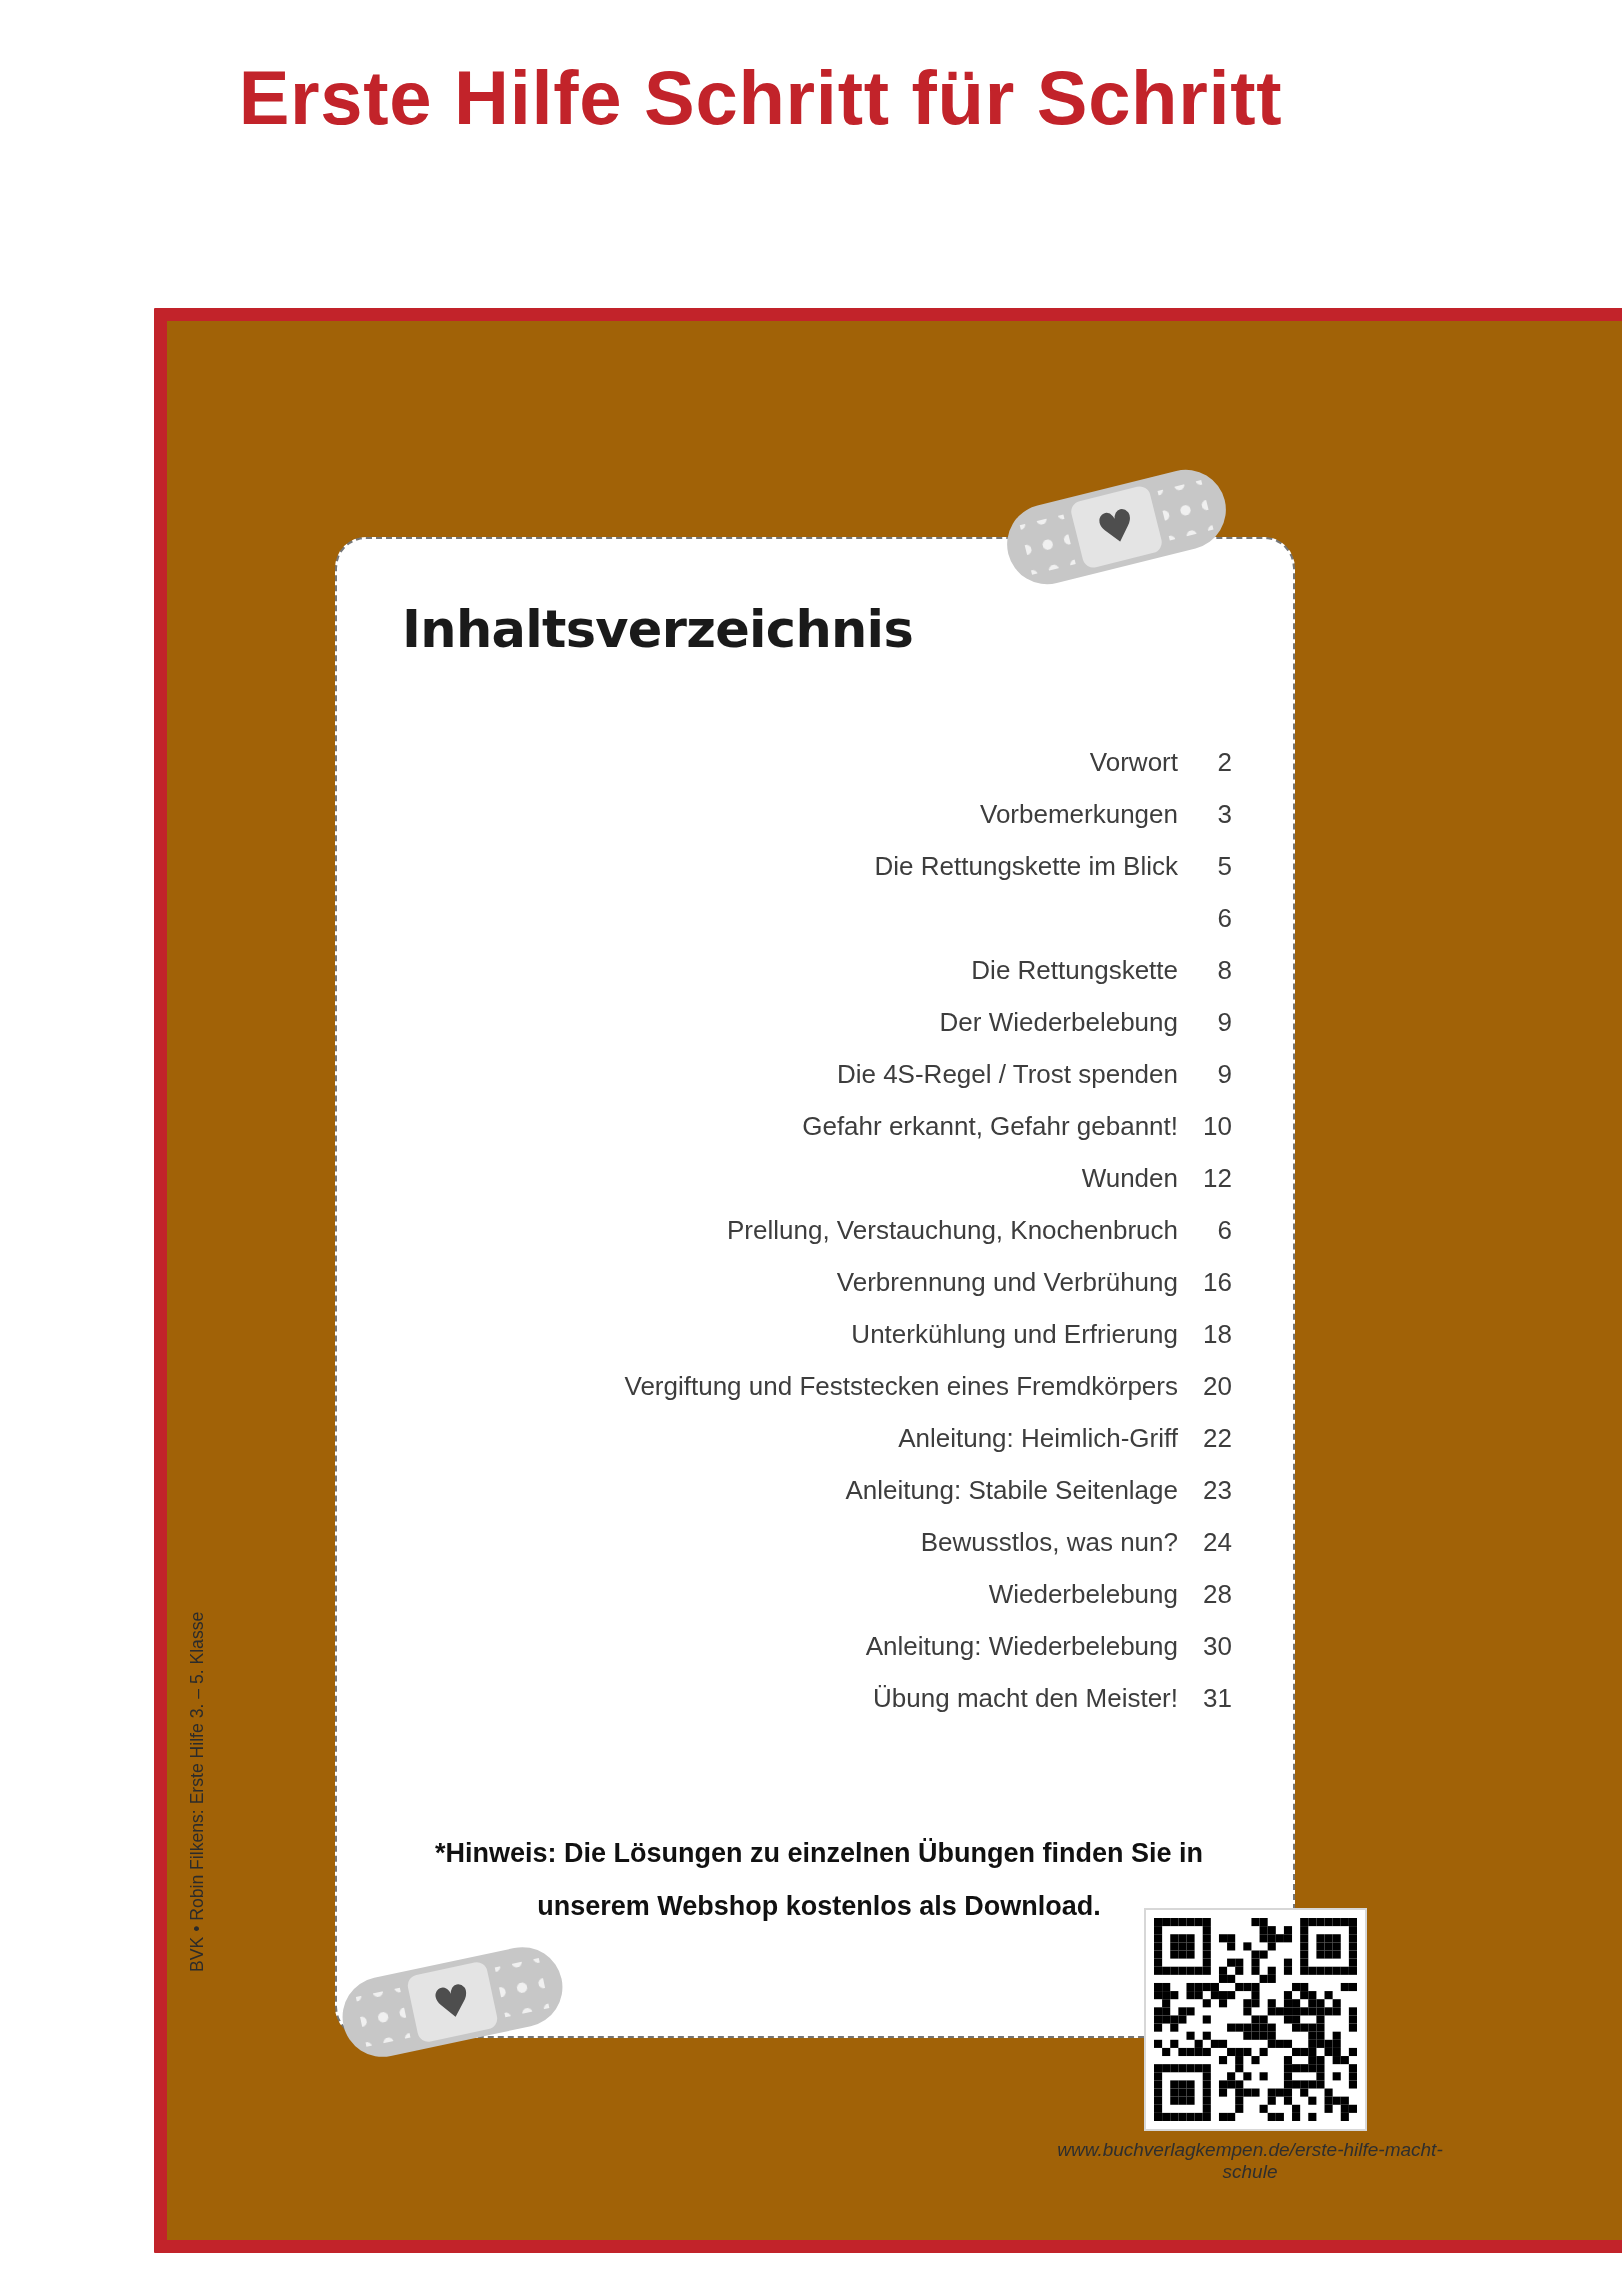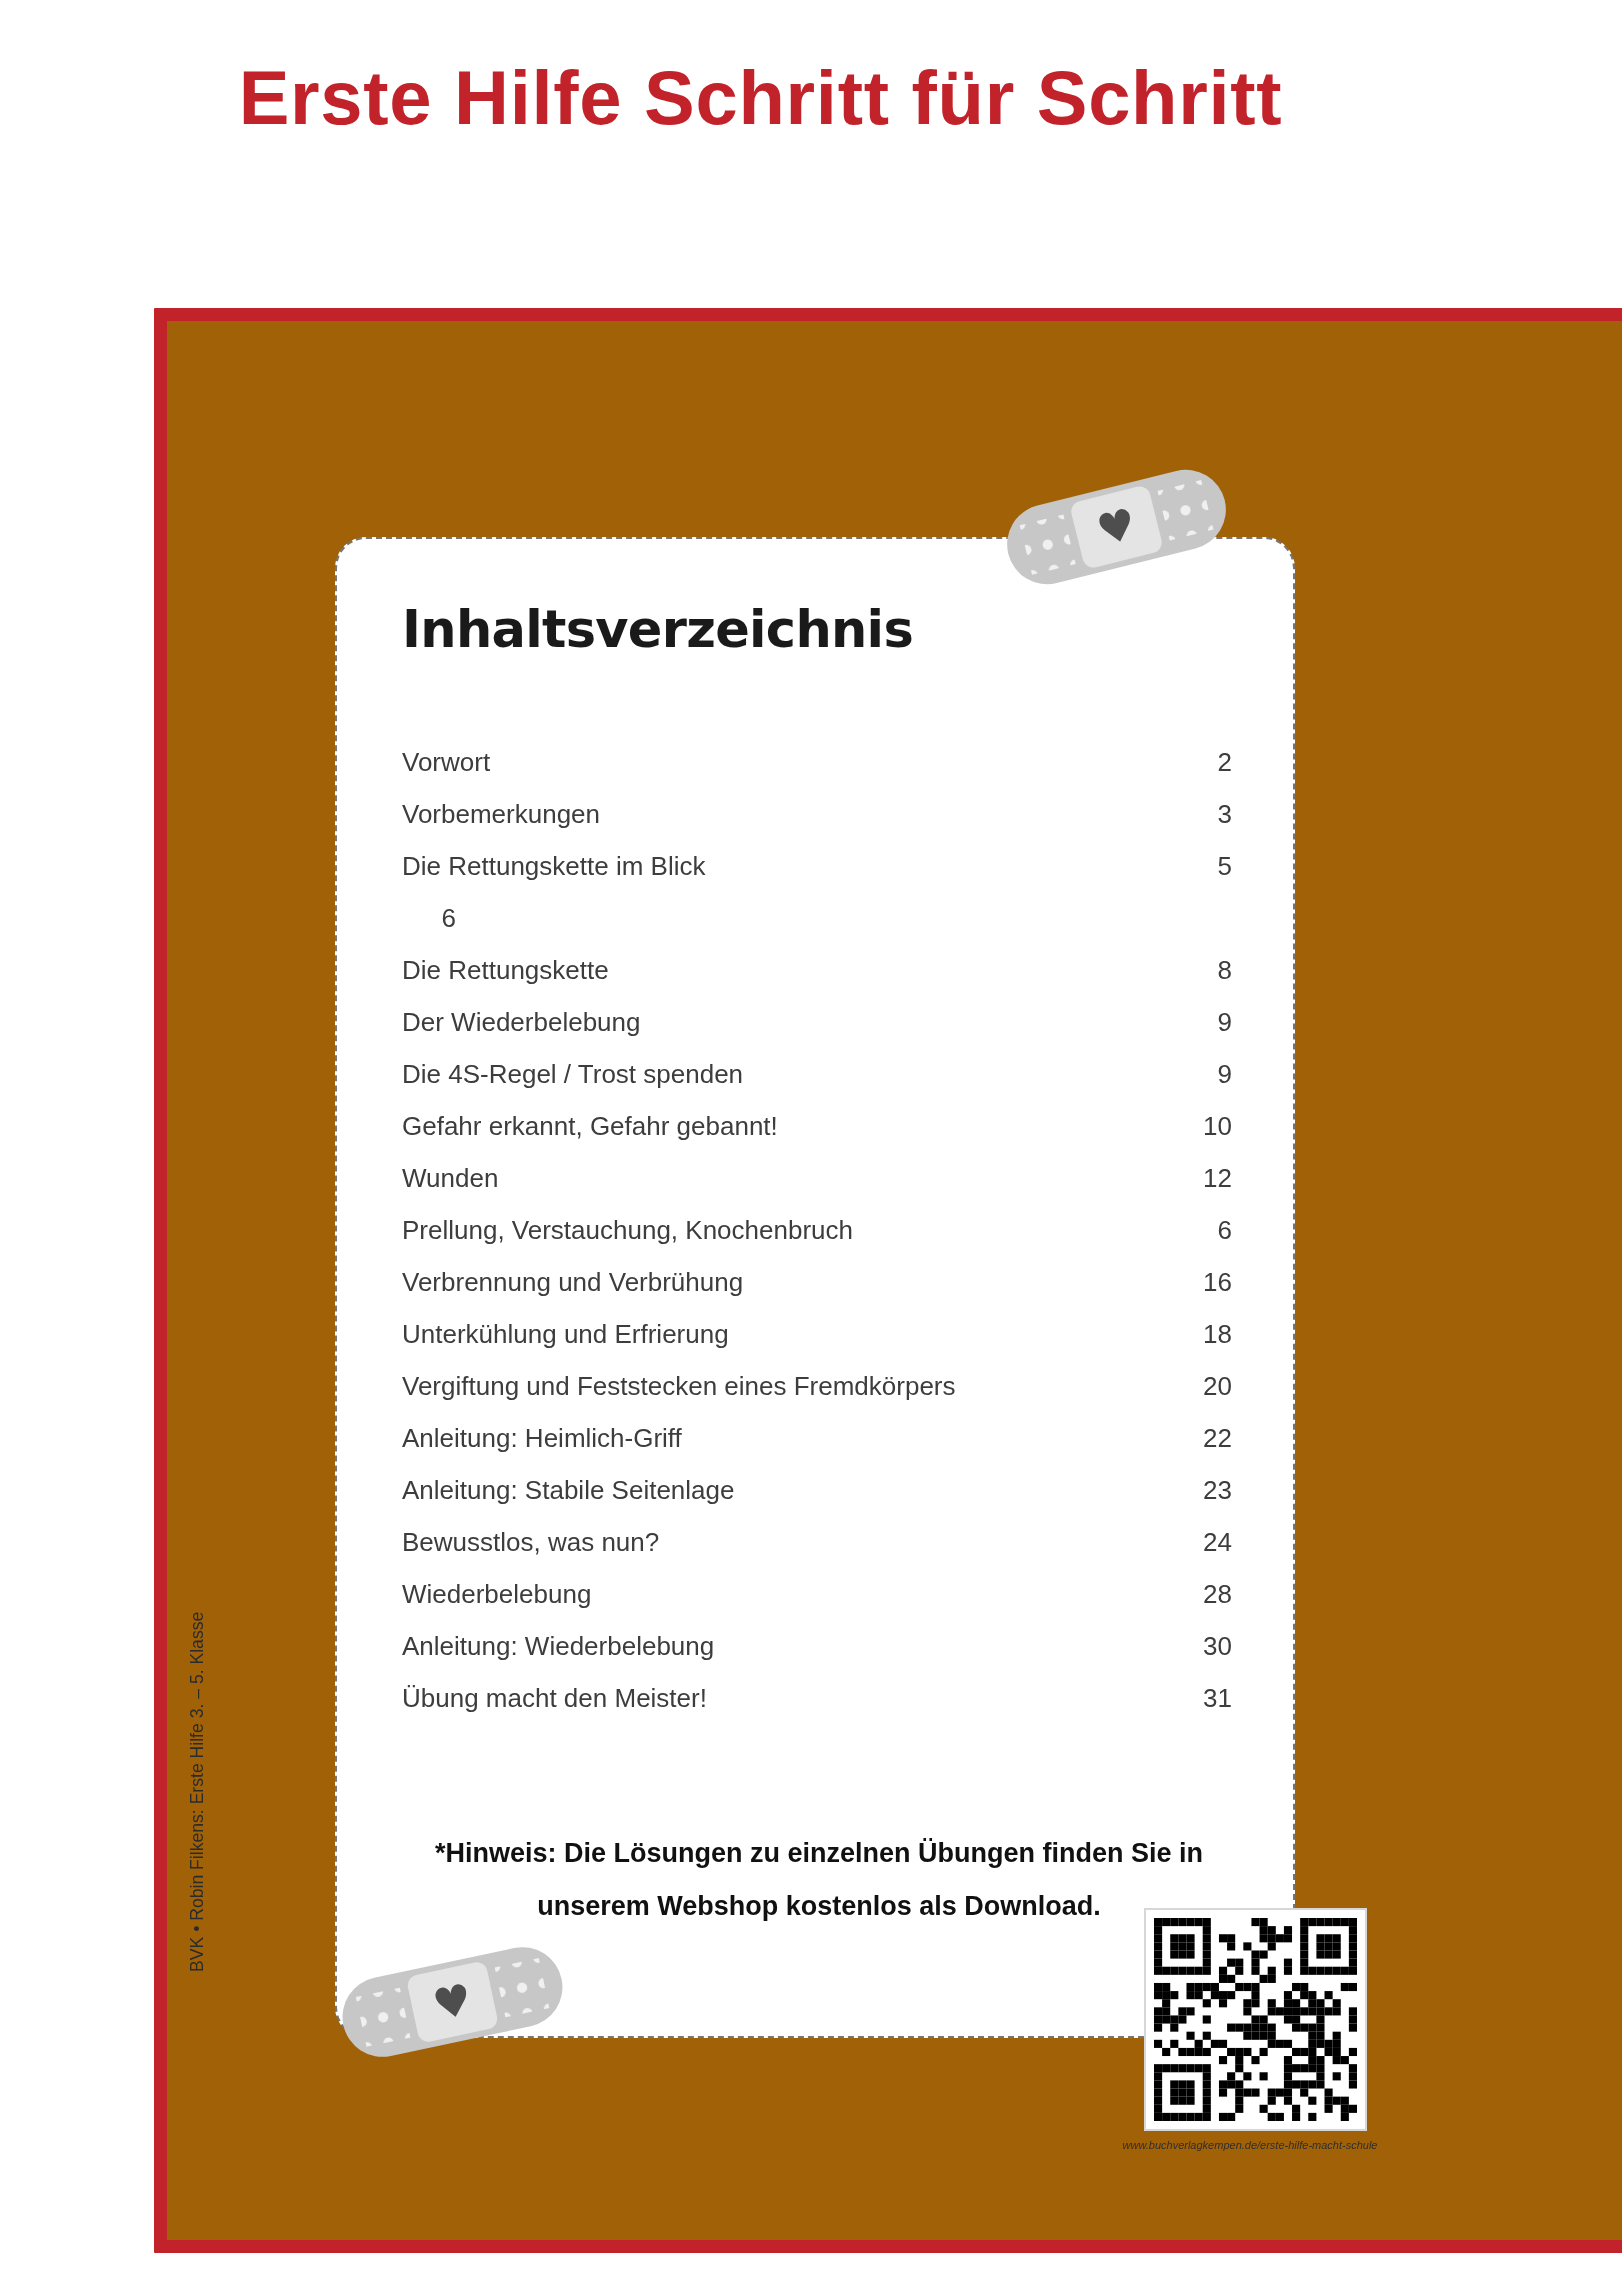--- a/index.html
+++ b/index.html
@@ -24,21 +24,21 @@
   .dashed-box{
     position:absolute;left:335px;top:537px;width:960px;height:1501px;
     border:2px dashed #767676;border-radius:31px;box-sizing:border-box;background:#fff;
   }
   .toc-heading{
     position:absolute;left:65px;top:61px;font-size:51px;font-weight:800;
     color:var(--ink);font-family:"DejaVu Sans", sans-serif;letter-spacing:-0.7px;
   }
   .toc-list{position:absolute;left:65px;right:61px;top:208px;}
   .toc-row{
-    display:flex;justify-content:space-between;align-items:baseline;height:52px;
+    display:flex;justify-content:flex-end;align-items:baseline;height:52px;
   }
   .toc-label{font-size:26px;color:var(--toc);}
   .toc-page{font-size:26px;color:var(--toc);text-align:right;min-width:54px;}
   .toc-note{
     position:absolute;left:8px;right:0;top:1288px;text-align:center;
     font-size:27px;font-weight:bold;color:#111;line-height:53px;
   }
   
   .bandaid{
     position:absolute;width:223px;height:80px;background:#c7c7c7;border-radius:40px;
@@ -60,21 +60,21 @@
   }
   .bandaid-top{left:1005px;top:487px;transform:rotate(-14deg);}
   .bandaid-bottom{left:341px;top:1962px;transform:rotate(-12deg);}
   
   .qr-box{
     position:absolute;left:1144px;top:1908px;width:203px;height:203px;
     background:#fff;border:2px solid #d7d7d7;padding:8px;z-index:7;
   }
   .qr-caption{
     position:absolute;left:1054px;top:2139px;width:392px;text-align:center;
-    font-size:11px;font-style:italic;color:#2e2e2e;z-index:7;
+    font-size:19px;font-style:italic;color:#2e2e2e;z-index:7;
   }
   .sidebar-credit{
     position:absolute;left:8px;top:1781px;width:379px;height:21.6px;
     transform:rotate(-90deg);transform-origin:center;
     font-size:17.6px;color:#2b2b2b;text-align:center;white-space:nowrap;
   }
 </style>
 </head>
 <body>
 

